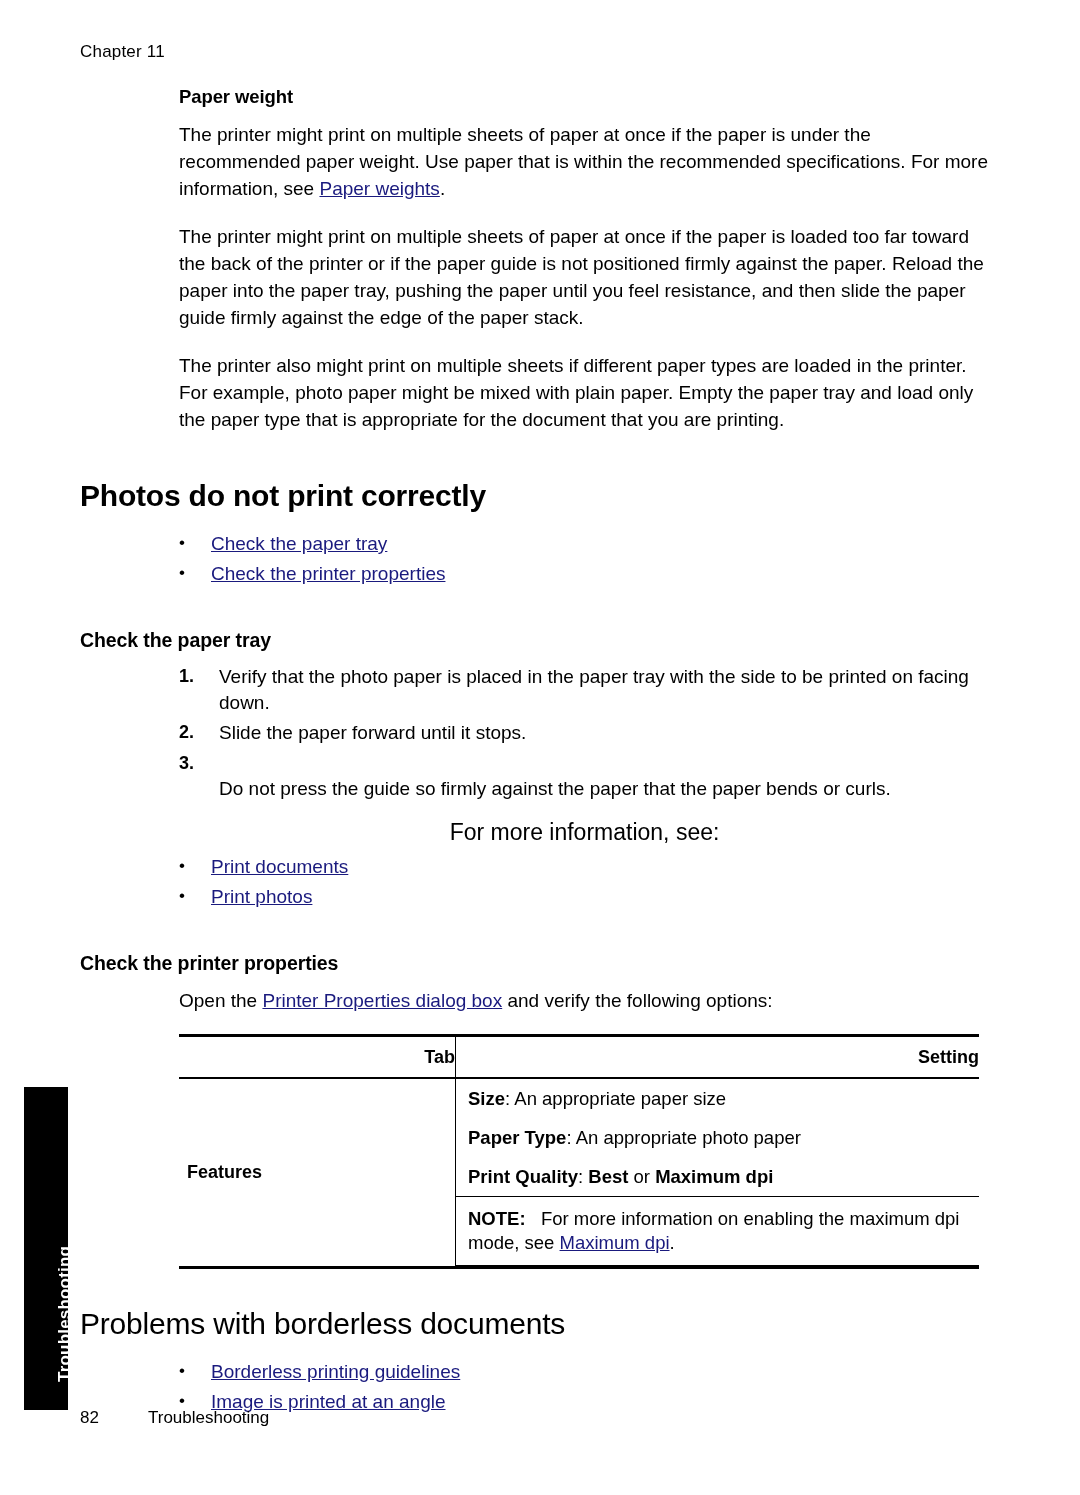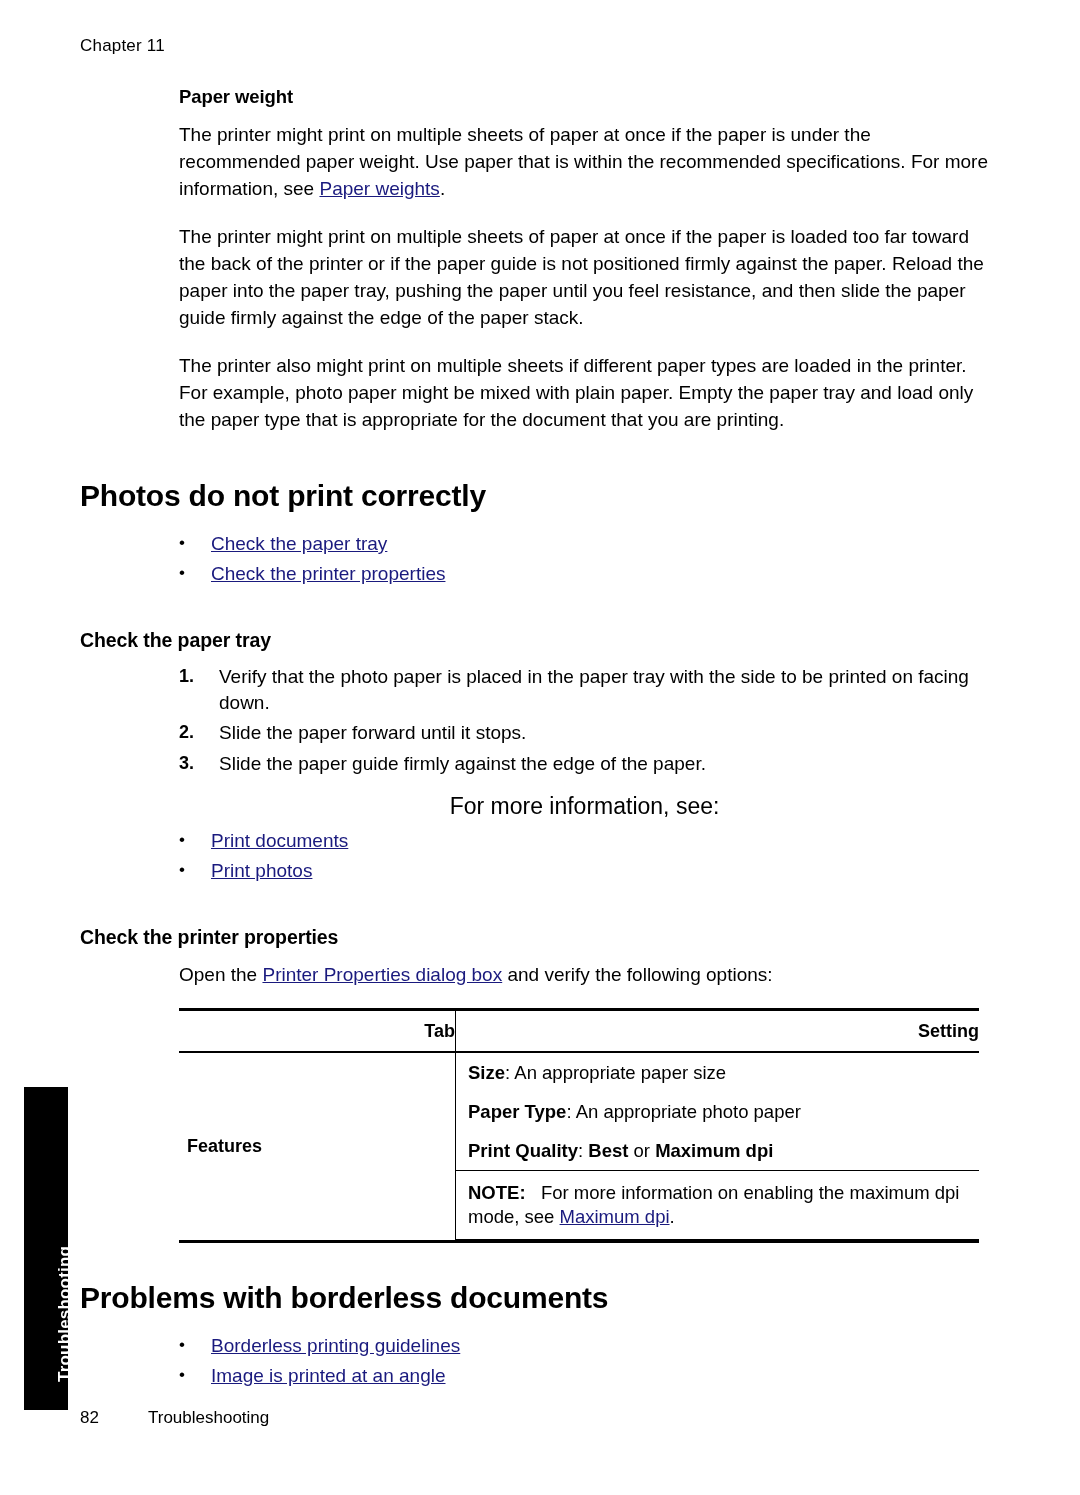--- a/index.html
+++ b/index.html
@@ -15,21 +15,21 @@
     color: #000000;
     overflow: hidden;
   }
   .page {
     position: absolute;
     inset: 0;
   }
   .chapter-label {
     position: absolute;
     left: 80px;
-    top: 36px;
+    top: 42px;
     font-size: 17px;
     letter-spacing: 0.2px;
   }
   .content {
     position: absolute;
     left: 80px;
     top: 86px;
     width: 910px;
   }
   .sub-head {
@@ -164,21 +164,21 @@
     border-bottom: 1px solid #000;
   }
   .note-label {
     font-weight: bold;
   }
   .tab-divider {
     border-right: 1px solid #000;
   }
   h1.section2 {
     font-size: 30px;
-    font-weight: bold;
+    font-weight: normal;
     margin: 38px 0 16px 0;
     letter-spacing: -0.2px;
   }
   .side-tab {
     position: absolute;
     left: 24px;
     top: 1087px;
     width: 44px;
     height: 323px;
     background: #000000;
@@ -224,21 +224,21 @@
     <h1 class="section">Photos do not print correctly</h1>
     <ul class="bullets">
       <li><a class="link" href="#">Check the paper tray</a></li>
       <li><a class="link" href="#">Check the printer properties</a></li>
     </ul>
 
     <h2 class="head2">Check the paper tray</h2>
     <ol class="steps">
       <li>Verify that the photo paper is placed in the paper tray with the side to be printed on facing down.</li>
       <li>Slide the paper forward until it stops.</li>
-      <li><span>Slide the paper guide firmly against the edge of the paper.</span><br></li>
+      <li><br><span class="step-extra">Do not press the guide so firmly against the paper that the paper bends or curls.</span></li>
     </ol>
     <p class="lead">For more information, see:</p>
     <ul class="bullets tight">
       <li><a class="link" href="#">Print documents</a></li>
       <li><a class="link" href="#">Print photos</a></li>
     </ul>
 
     <h2 class="head2">Check the printer properties</h2>
     <p class="body"><span>Open the </span><a class="link" href="#">Printer Properties dialog box</a><span> and verify the following options:</span></p>
 

